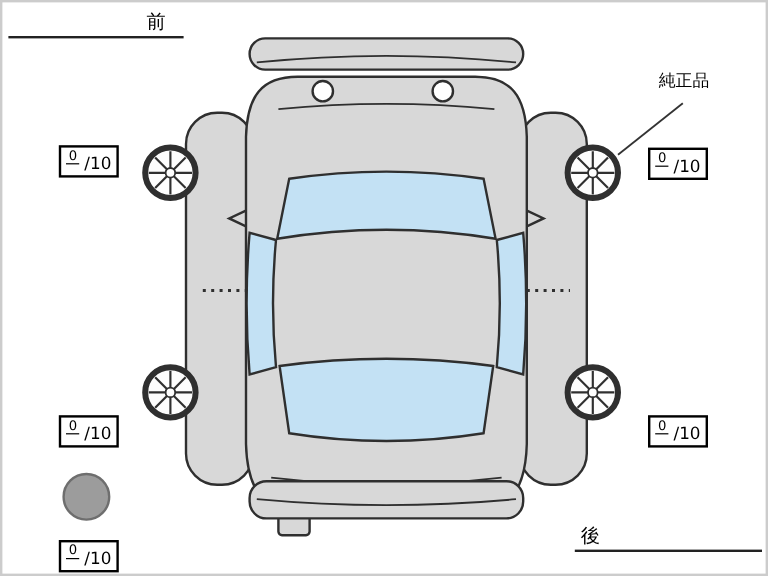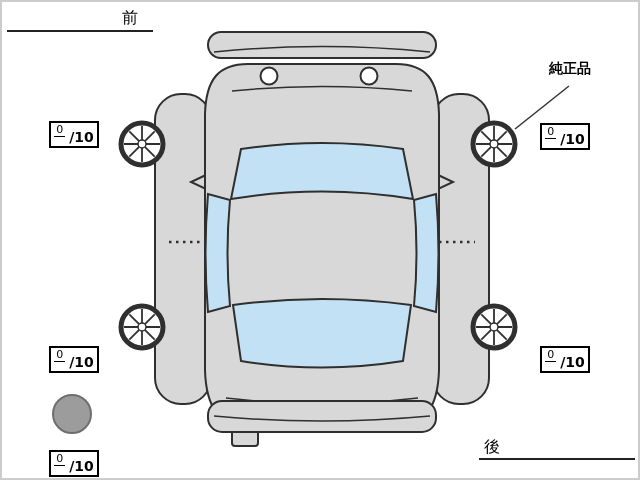--- a/index.html
+++ b/index.html
@@ -28,29 +28,29 @@
   .tire{fill:#fdfdfd;stroke:var(--outline-color);stroke-width:5}
   .spokes line{stroke:var(--outline-color);stroke-width:1.8}
   .hub{fill:#fdfdfd;stroke:var(--outline-color);stroke-width:1.5}
 
   
   .label{position:absolute;color:#000;line-height:1.15;white-space:nowrap}
   .label-front{left:120px;top:7px;font-size:16px}
   .underline-front{position:absolute;left:5px;top:28px;width:146px;height:0;border-top:2px solid #222}
   .label-rear{left:482px;top:436px;font-size:16px}
   .underline-rear{position:absolute;left:477px;top:456px;width:156px;height:0;border-top:2px solid #222}
-  .label-genuine{left:547px;top:58px;font-size:14px;font-weight:bold}
+  .label-genuine{left:547px;top:58px;font-size:14px;font-weight:normal}
 
   
   .score-box{
     position:absolute;width:50px;height:27px;background:#fff;border:2px solid #000;
     display:flex;align-items:center;justify-content:center;gap:4px;
   }
   .score-num{font-size:11px;line-height:1;padding:0 2px 1px;border-bottom:1.5px solid #000;transform:translateY(-4px)}
-  .score-den{font-size:14px;font-weight:bold;line-height:1;transform:translateY(2px)}
+  .score-den{font-size:14px;font-weight:normal;line-height:1;transform:translateY(2px)}
   .sb-fl{left:47px;top:119px}
   .sb-fr{left:538px;top:121px}
   .sb-rl{left:47px;top:344px}
   .sb-rr{left:538px;top:344px}
   .sb-sp{left:47px;top:448px}
 
   .spare-tire{
     position:absolute;left:50px;top:392px;width:40px;height:40px;border-radius:50%;
     background:var(--spare-tire-color);border:2px solid #6e6e6e;
   }

